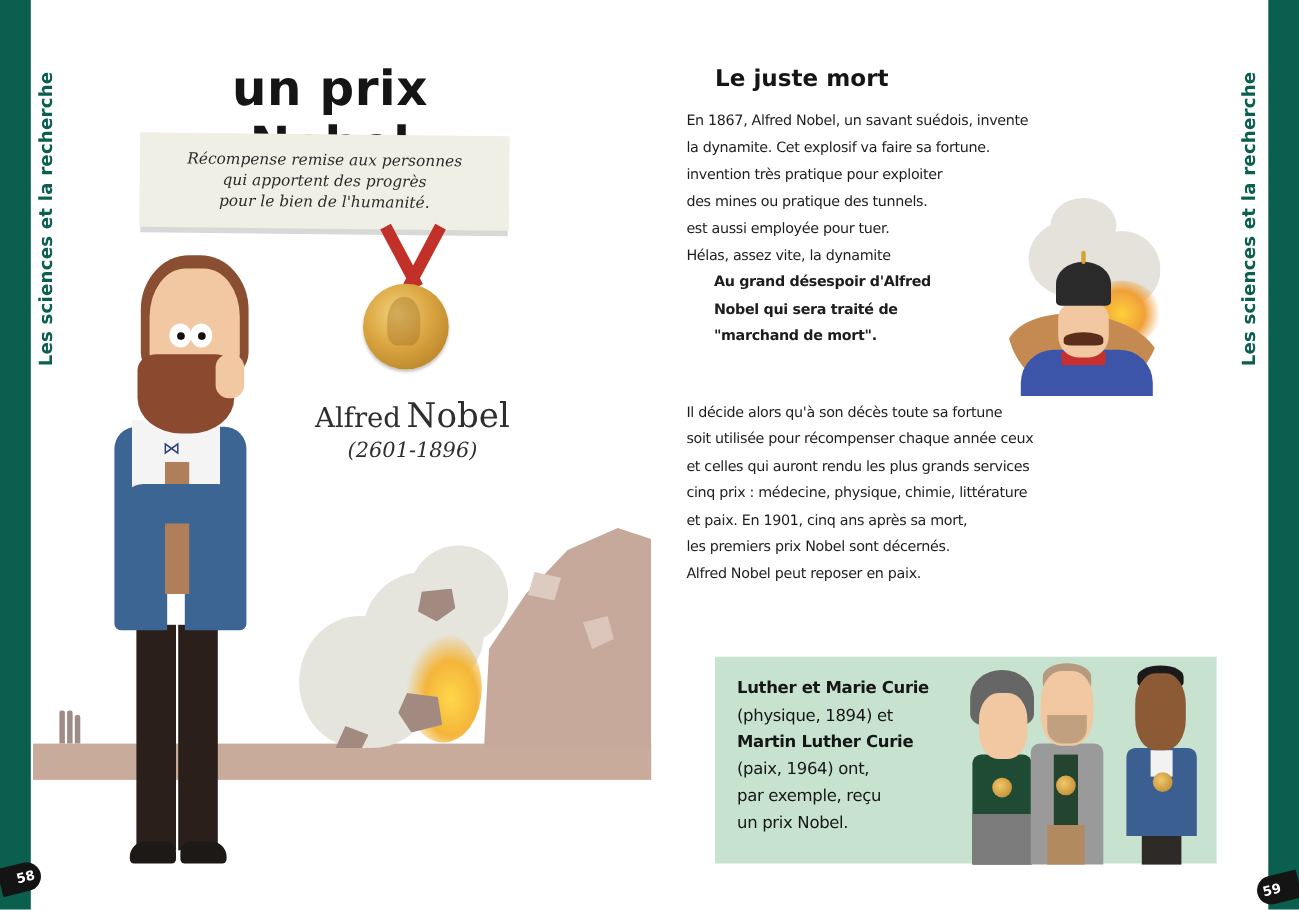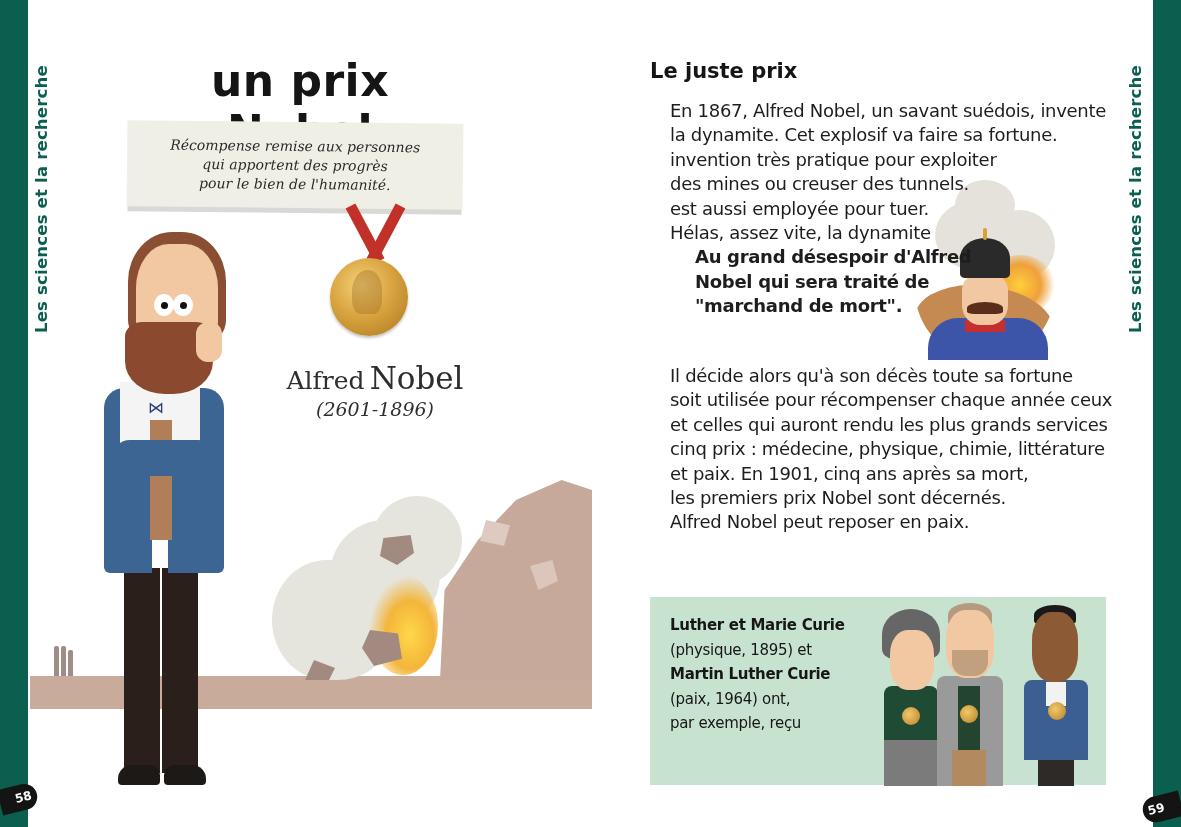--- a/index.html
+++ b/index.html
@@ -115,22 +115,22 @@
   .shoe-l { left: 118px; top: 765px; width: 42px; height: 20px; background: #1c1916; border-radius: 14px 10px 4px 4px; }
   .shoe-r { left: 164px; top: 765px; width: 42px; height: 20px; background: #1c1916; border-radius: 10px 14px 4px 4px; }
   .tie { left: 148px; top: 400px; width: 16px; height: 16px; color: #2d3f7a; font-size: 16px; line-height: 16px; text-align: center; }
 
   
   .section-title {
     position: absolute; left: 650px; top: 59px; font-family: "DejaVu Sans", sans-serif;
     font-weight: bold; font-size: 21px; color: #151515;
   }
   .body-text {
-    position: absolute; left: 670px; font-family: "DejaVu Sans", sans-serif;
-    font-size: 18px; line-height: 24.4px; color: #1d1d1d; letter-spacing: -0.3px;
+    position: absolute; left: 624px; font-family: "DejaVu Sans", sans-serif;
+    font-size: 13px; line-height: 24.4px; color: #1d1d1d; letter-spacing: -0.3px;
   }
   .body-text .line { display: block; white-space: nowrap; }
   .body-text .bold { font-weight: bold; margin-left: 25px; }
   .p1 { top: 99px; }
   .p2 { top: 364px; }
 
   
   .soldier-bg {
     position: absolute; left: 915px; top: 180px; width: 140px; height: 180px;
     border-radius: 0 0 80px 80px; overflow: hidden;
@@ -234,66 +234,67 @@
       <div class="char eye l"></div>
       <div class="char eye r"></div>
       <div class="char hand"></div>
       <div class="char tie">⋈</div>
     </div>
 
     <div class="page-num left">58</div>
   </div>
 
   <div>
-    <h2 class="section-title">Le juste prix</h2>
+    <h2 class="section-title">Le juste mort</h2>
 
     <div>
       <div class="soldier-bg">
         <div class="cloud" style="left:20px;top:20px;width:80px;height:70px"></div>
         <div class="cloud" style="left:70px;top:30px;width:70px;height:70px"></div>
         <div class="cloud" style="left:40px;top:0px;width:60px;height:50px"></div>
         <div class="fire"></div>
         <div class="dirt"></div>
       </div>
       <div class="soldier-body"></div>
       <div class="soldier-collar"></div>
       <div class="soldier-face"></div>
       <div class="soldier-stache"></div>
       <div class="soldier-helmet"></div>
     </div>
 
     <div class="body-text p1">
       <span class="line">En 1867, Alfred Nobel, un savant suédois, invente</span>
       <span class="line">la dynamite. Cet explosif va faire sa fortune.</span>
       <span class="line">invention très pratique pour exploiter</span>
-      <span class="line">des mines ou creuser des tunnels.</span>
+      <span class="line">des mines ou pratique des tunnels.</span>
       <span class="line">est aussi employée pour tuer.</span>
       <span class="line">Hélas, assez vite, la dynamite</span>
       <span class="line bold">Au grand désespoir d'Alfred</span>
       <span class="line bold">Nobel qui sera traité de</span>
       <span class="line bold">"marchand de mort".</span>
     </div>
 
     <div class="body-text p2">
       <span class="line">Il décide alors qu'à son décès toute sa fortune</span>
       <span class="line">soit utilisée pour récompenser chaque année ceux</span>
       <span class="line">et celles qui auront rendu les plus grands services</span>
       <span class="line">cinq prix : médecine, physique, chimie, littérature</span>
       <span class="line">et paix. En 1901, cinq ans après sa mort,</span>
       <span class="line">les premiers prix Nobel sont décernés.</span>
       <span class="line">Alfred Nobel peut reposer en paix.</span>
     </div>
 
     <div class="callout"></div>
     <div class="callout-text">
       <span class="line bold">Luther et Marie Curie</span>
-      <span class="line">(physique, 1895) et</span>
+      <span class="line">(physique, 1894) et</span>
       <span class="line bold">Martin Luther Curie</span>
       <span class="line">(paix, 1964) ont,</span>
       <span class="line">par exemple, reçu</span>
+      <span class="line">un prix Nobel.</span>
     </div>
 
     <div>
 
       <div class="laureate">
         <div class="lau-body" style="left:884px;top:686px;width:54px;height:100px;background:#1f4a33"></div>
         <div class="lau-body" style="left:884px;top:740px;width:54px;height:46px;background:#7b7b7b;border-radius:0"></div>
         <div class="lau-hair" style="left:882px;top:609px;width:58px;height:50px;background:#666"></div>
         <div class="lau-head" style="left:890px;top:630px;width:44px;height:60px"></div>
         <div class="lau-medal" style="left:902px;top:707px"></div>

